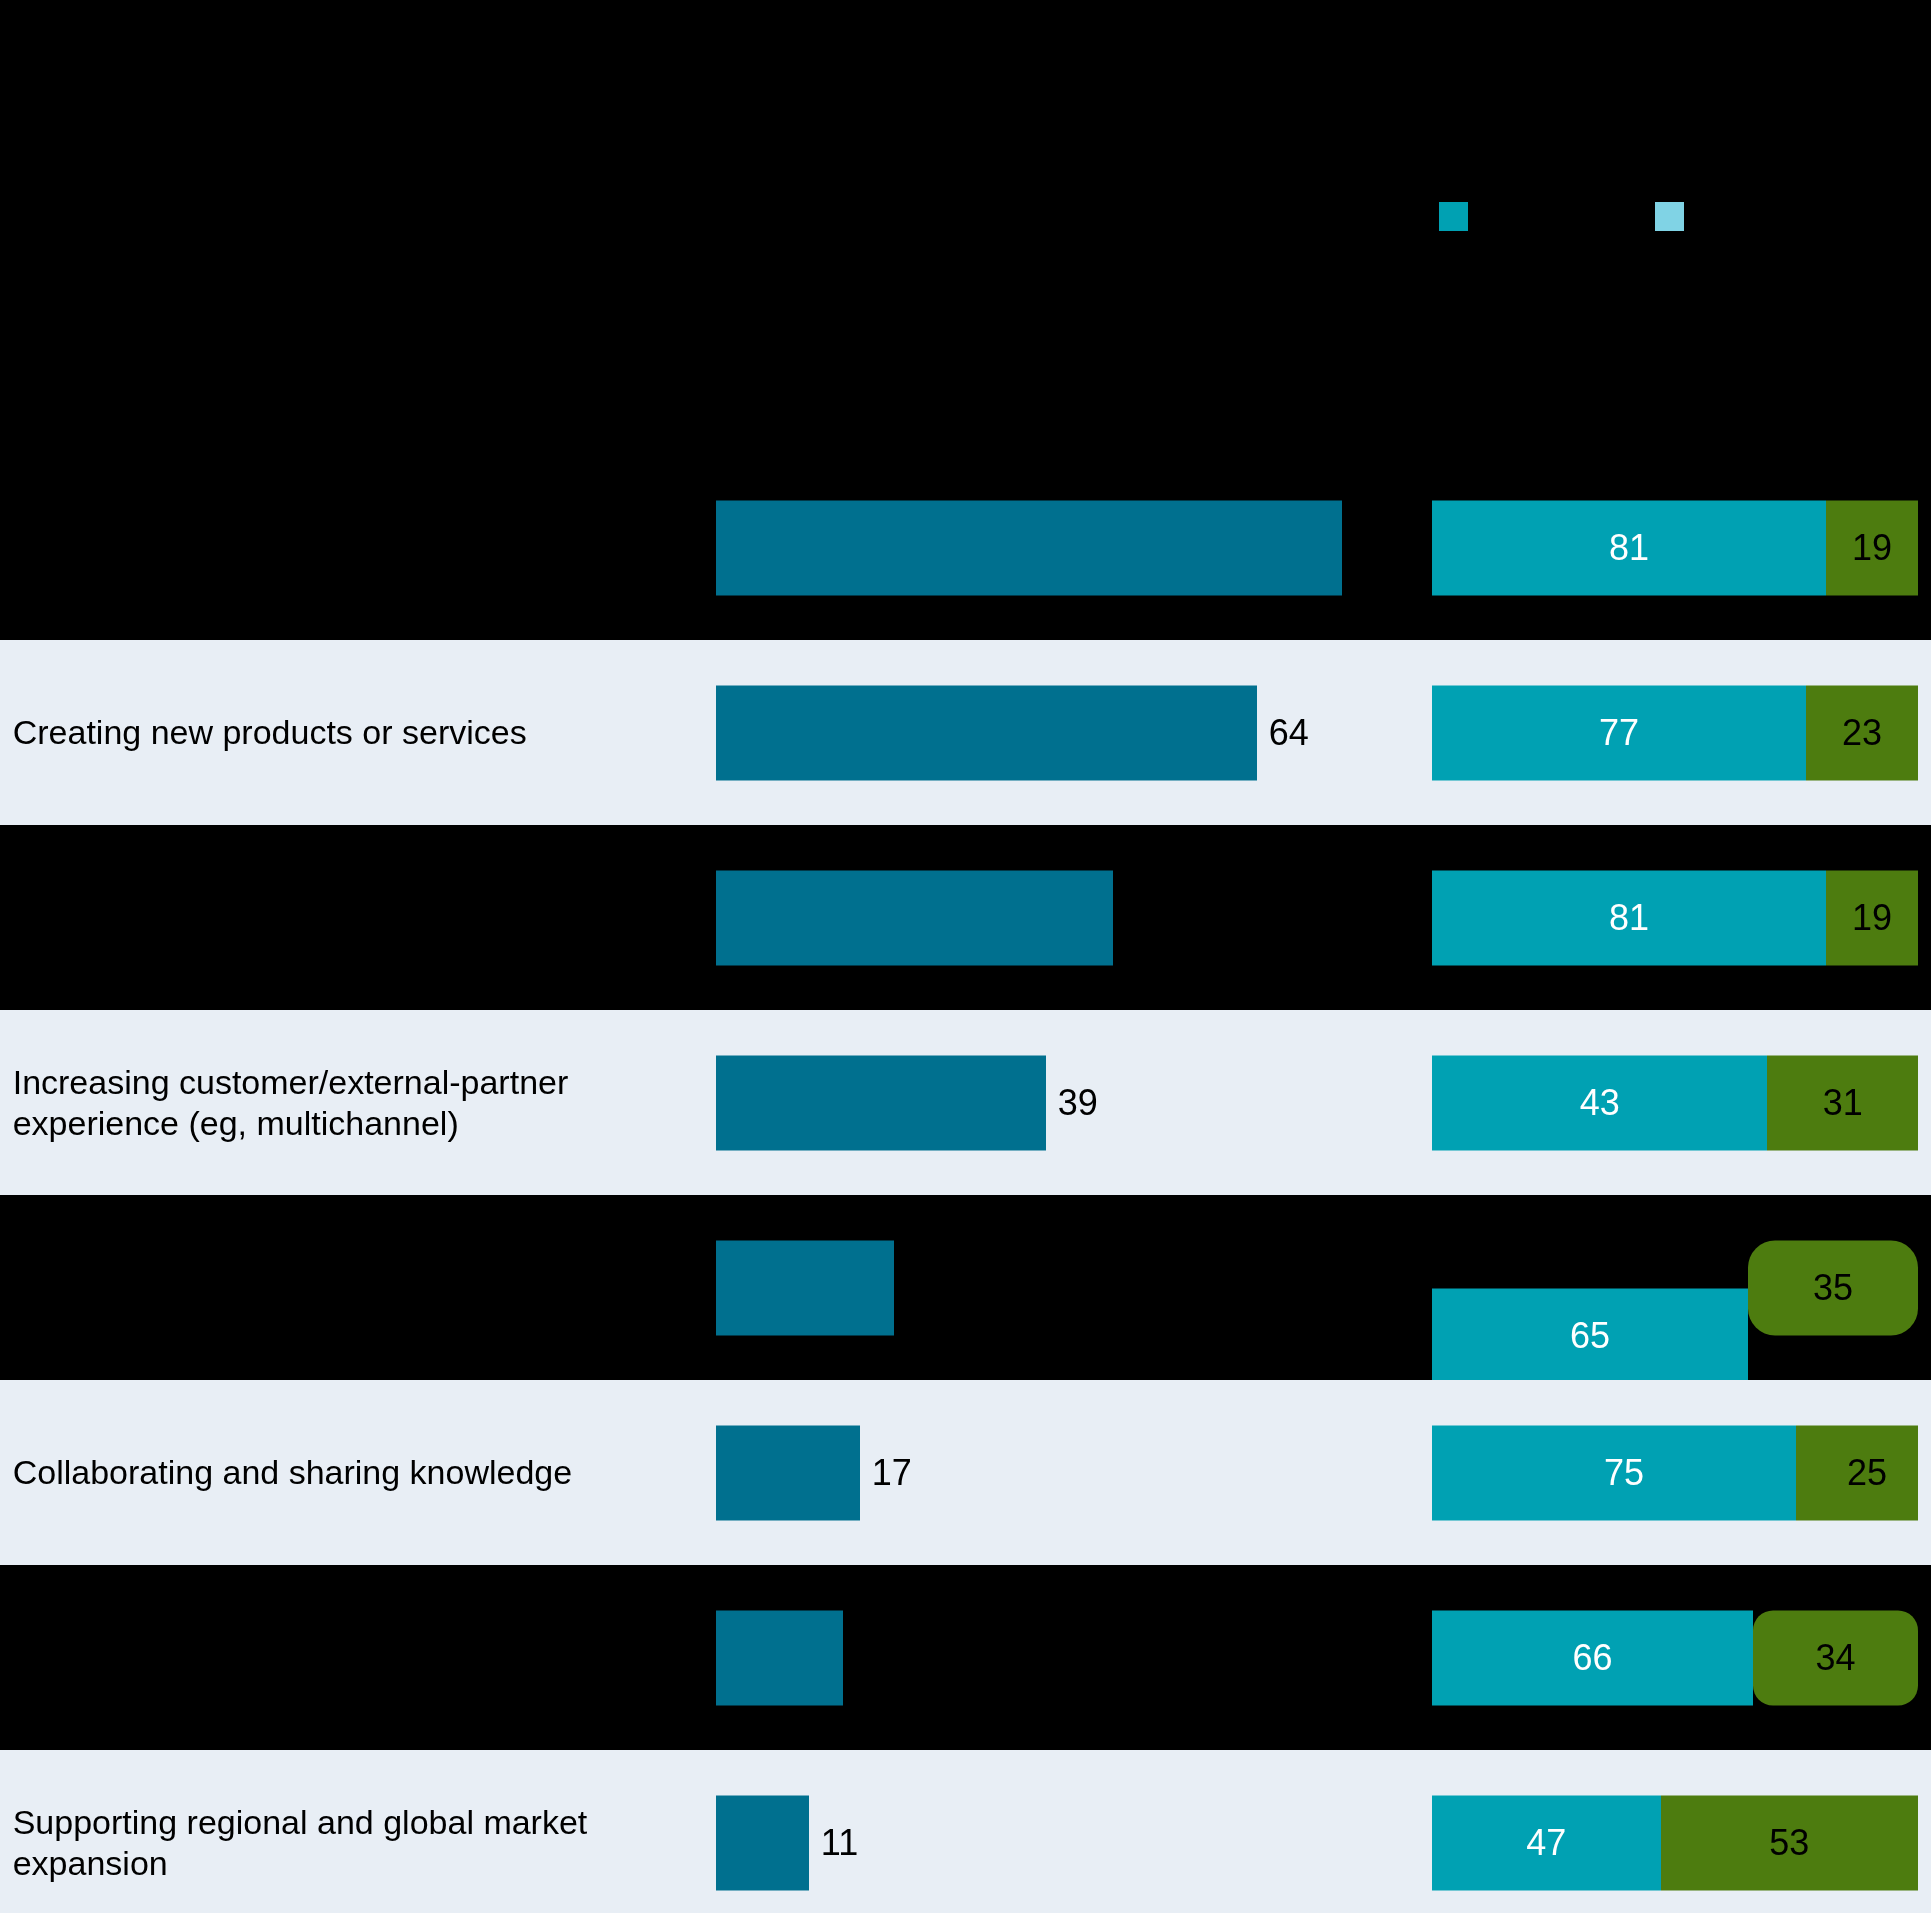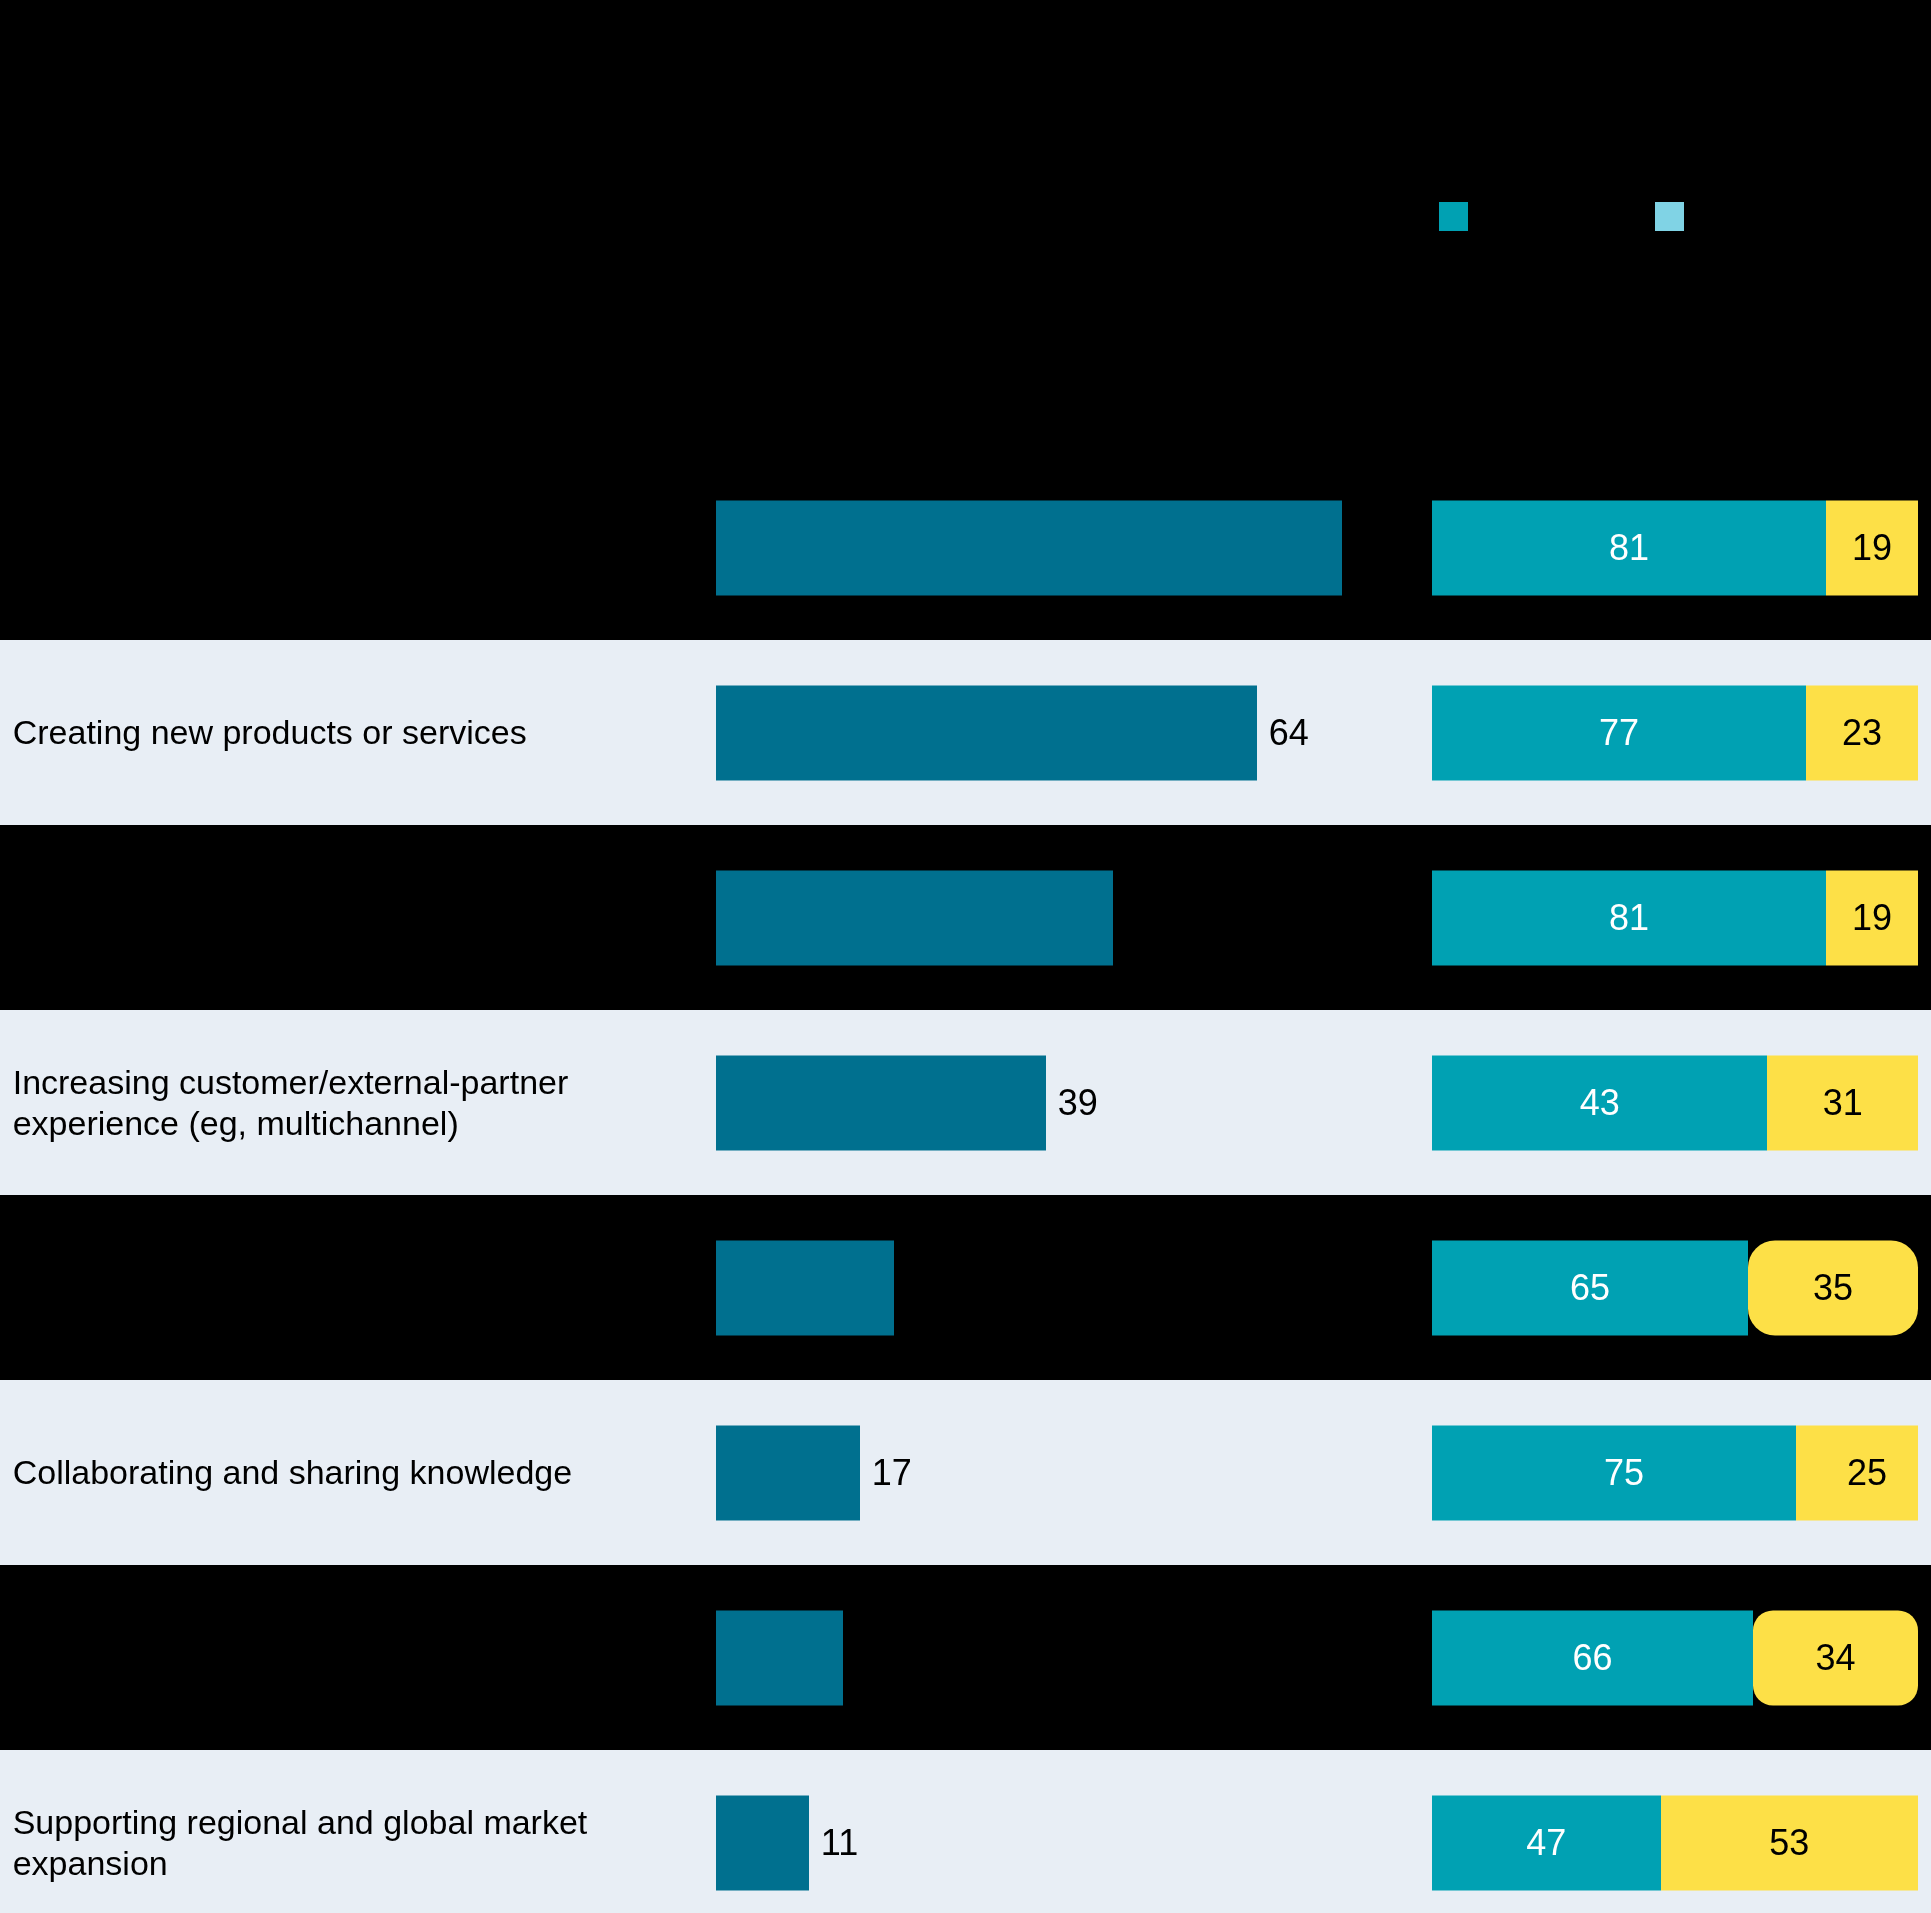--- a/index.html
+++ b/index.html
@@ -130,21 +130,21 @@
   .seg {
     height: 95px;
     display: flex;
     align-items: center;
     justify-content: center;
     font-size: 36px;
     line-height: 1;
     box-sizing: border-box;
   }
   .seg.a { background: #00a1b3; color: #ffffff; }
-  .seg.b { background: #fde047; color: #000000; }
+  .seg.b { background: #4d7c0f; color: #000000; }
 </style>
 </head>
 <body>
 
 <div id="chart-root">
 
   <div class="row-head"></div>
 
   <div class="legend">
     <div class="legend-item first">
@@ -202,21 +202,21 @@
           <div class="seg b" style="width: 151px;">31</div>
         </div>
       </div>
       <div class="row dark">
         <div class="row-label"></div>
         <div class="bar-left-wrap">
           <span class="bar-left" style="width: 178px;"></span>
           <span class="bar-left-value"></span>
         </div>
         <div class="bar-right">
-          <div class="seg a" style="width: 316px;">65</div>
+          <div class="seg a" style="width: 316px; margin-top: 48px;">65</div>
           <div class="seg b" style="width: 170px; border-radius: 27px;">35</div>
         </div>
       </div>
       <div class="row light">
         <div class="row-label">Collaborating and sharing knowledge</div>
         <div class="bar-left-wrap">
           <span class="bar-left" style="width: 144px;"></span>
           <span class="bar-left-value">17</span>
         </div>
         <div class="bar-right">

